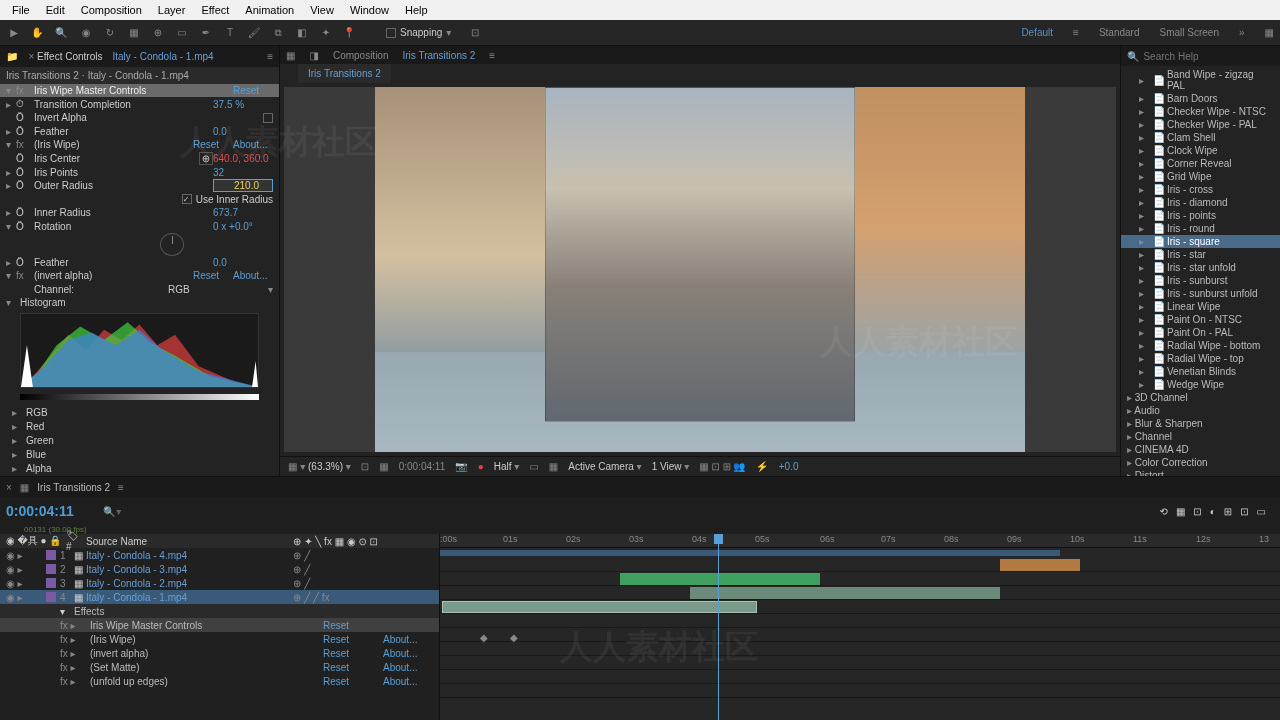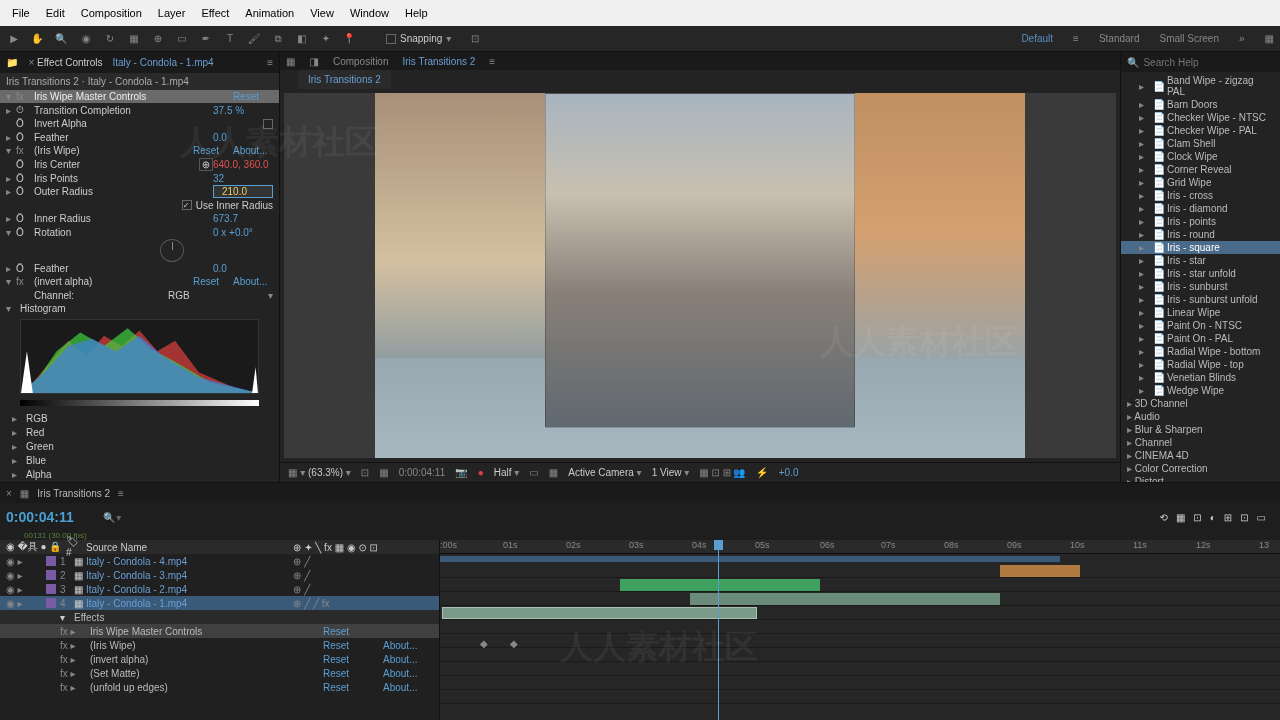--- a/index.html
+++ b/index.html
@@ -1,17 +1,17 @@
 <!DOCTYPE html>
 <html><head>
 <meta charset="utf-8">
 <style>
 *{margin:0;padding:0;box-sizing:border-box;font-family:Tahoma,Arial,sans-serif;font-size:10px;color:#ccc;user-select:none}
 body{background:#1e1e1e;width:1280px;height:720px;overflow:hidden;position:relative}
-.menubar{height:26px;background:#f0f0f0;display:flex;align-items:center;padding:0 4px}
+.menubar{height:20px;background:#f0f0f0;display:flex;align-items:center;padding:0 4px}
 .menubar span{color:#000;padding:0 8px;font-size:11px}
 .toolbar{height:26px;background:#262626;display:flex;align-items:center;padding:0 6px;gap:8px;border-bottom:1px solid #111}
 .tool-icon{width:16px;height:16px;display:inline-flex;align-items:center;justify-content:center;color:#888}
 .toolbar-right{margin-left:auto;display:flex;gap:20px;align-items:center}
 .workspace-label{color:#5a8fc4;font-size:10px}
 .workspace-inactive{color:#888}
 .main{display:flex;height:430px}
 .left-panel{width:280px;background:#232323;display:flex;flex-direction:column;border-right:1px solid #111}
 .panel-tabs{height:22px;display:flex;align-items:center;padding:0 6px;background:#1a1a1a;gap:10px}
 .panel-tabs .tab{color:#888;font-size:10px}
@@ -202,21 +202,21 @@
     <div class="prop-row">
       <span class="arrow">▸</span>
         <span style="width:14px">Ö</span>
       <span class="name">Iris Points</span>
       <span class="val blue">32</span>
     </div>
     <div class="prop-row">
       <span class="arrow">▸</span>
         <span style="width:14px">Ö</span>
       <span class="name">Outer Radius</span>
-      <span class="val" style="background:#333;border:1px solid #5a9fd4;color:#e8d060;padding:0 8px">210.0</span>
+      <span class="val" style="background:#333;border:1px solid #5a9fd4;color:#e8d060;padding:0 20px">210.0</span>
     </div>
     <div class="prop-row">
       <span class="arrow"></span>
         <span style="width:14px"></span>
       <span class="name"></span>
       <span class="checkbox checked"></span>
       <span style="margin-left:4px">Use Inner Radius</span>
     </div>
     <div class="prop-row">
       <span class="arrow">▸</span>

